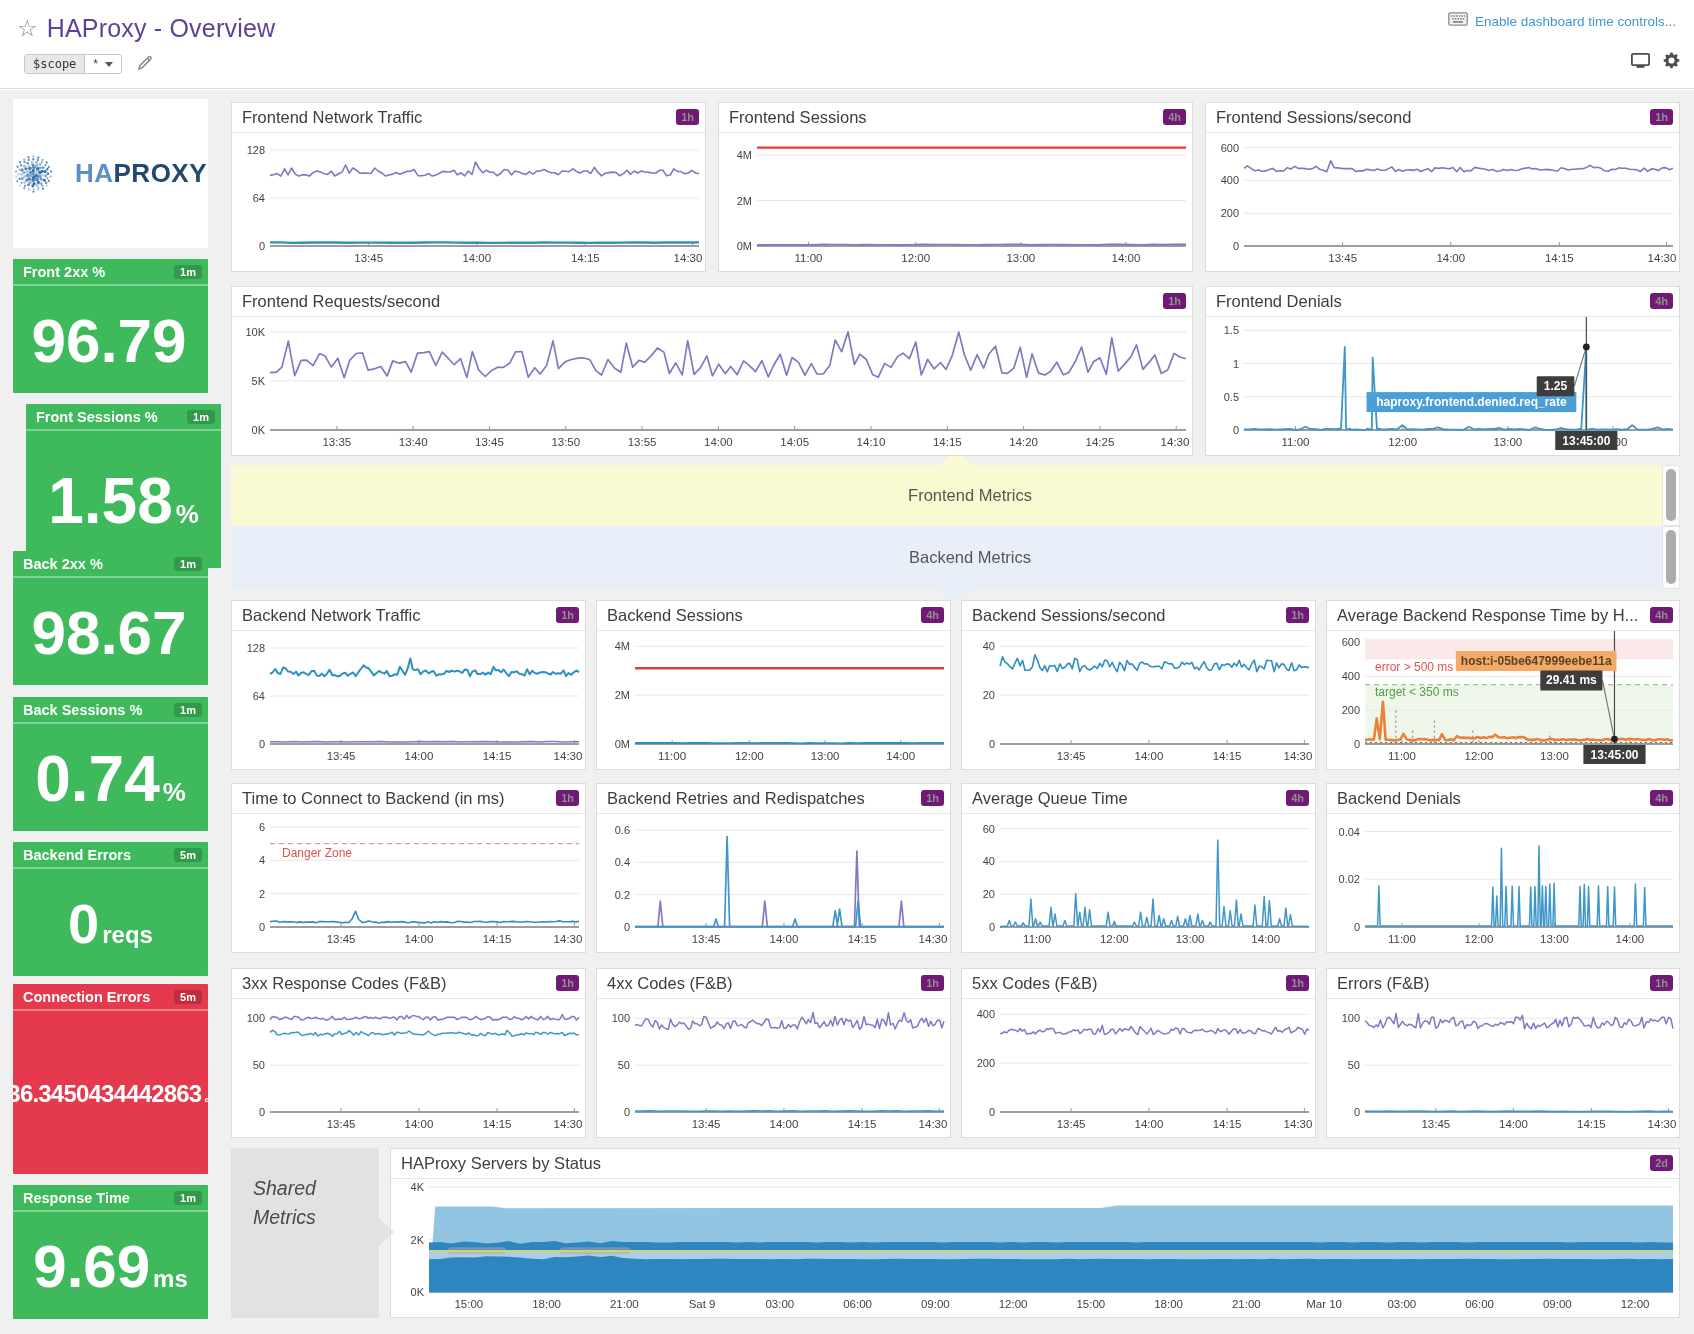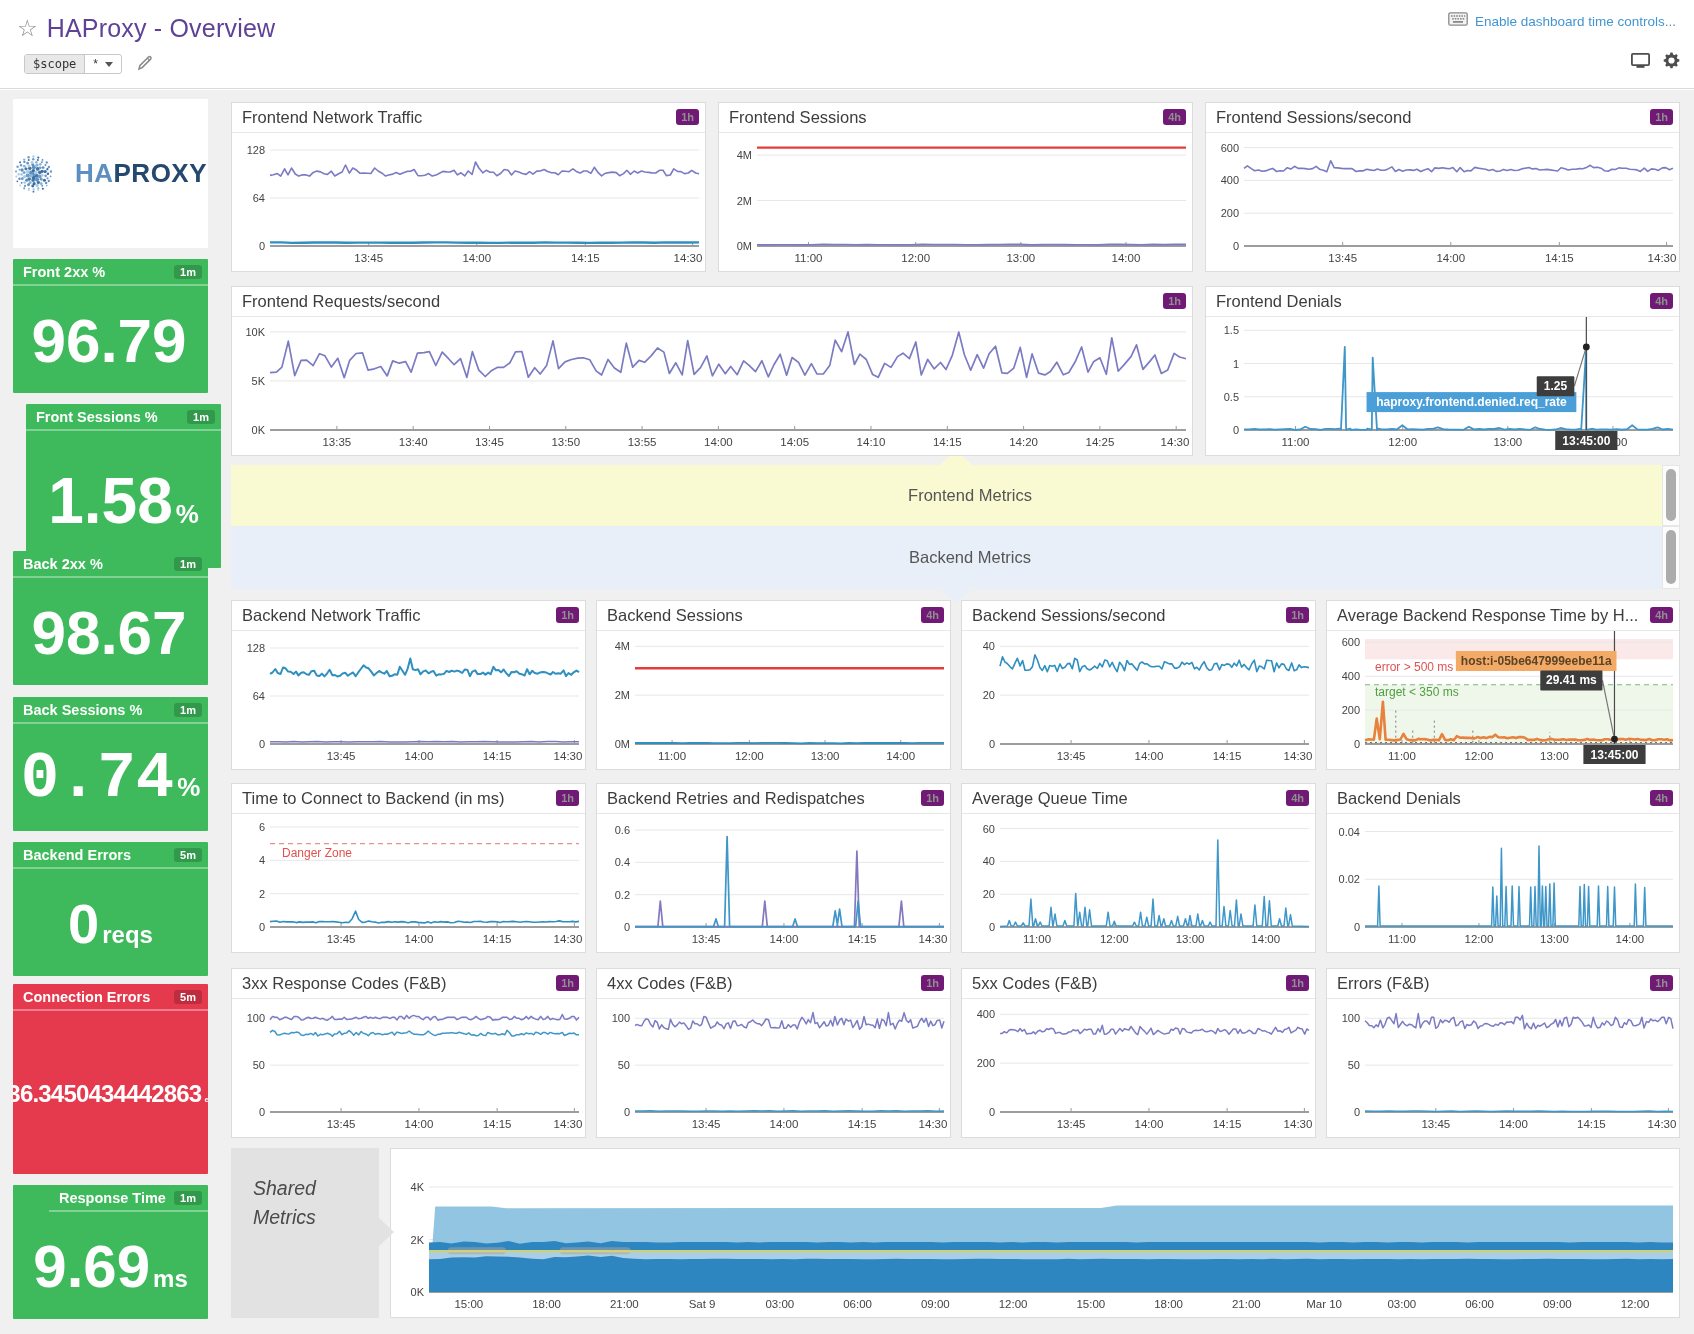--- a/index.html
+++ b/index.html
@@ -249,21 +249,21 @@
           </span>
         </div>
       </div>
       <div class="tile green" style="left: 13px; top: 607px; width: 195px; height: 134px;">
         <div class="t-head">
           <span class="t-title">Back Sessions %</span>
           <span class="t-badge">1m</span>
         </div>
         <div class="t-value-wrap">
           <span class="t-line">
-            <span class="t-value" style="font-size: 64px; font-family: Liberation Mono, monospace;">0.74</span>
+            <span class="t-value" style="font-size: 64px;">0.74</span>
             <span class="t-suffix" style="font-size: 26px;">%</span>
           </span>
         </div>
       </div>
       <div class="tile green" style="left: 13px; top: 752px; width: 195px; height: 134px;">
         <div class="t-head">
           <span class="t-title">Backend Errors</span>
           <span class="t-badge">5m</span>
         </div>
         <div class="t-value-wrap">
@@ -278,21 +278,21 @@
           <span class="t-title">Connection Errors</span>
           <span class="t-badge">5m</span>
         </div>
         <div class="t-value-wrap">
           <span class="t-line">
             <span class="t-value" style="font-size: 24px; letter-spacing: -0.8px;">336.3450434442863</span>
             <span class="t-suffix" style="font-size: 8px;">errs/s</span>
           </span>
         </div>
       </div>
-      <div class="tile green" style="left: 13px; top: 1095px; width: 195px; height: 134px; padding-left: 36px;">
+      <div class="tile green" style="left: 13px; top: 1095px; width: 195px; height: 134px;">
         <div class="t-head">
           <span class="t-title">Response Time</span>
           <span class="t-badge">1m</span>
         </div>
         <div class="t-value-wrap">
           <span class="t-line">
             <span class="t-value" style="font-size: 60px;">9.69</span>
             <span class="t-suffix" style="font-size: 24px;">ms</span>
           </span>
         </div>
@@ -765,20 +765,24 @@
           <text x="186.456" y="129" font-size="11.5" fill="#444" text-anchor="middle">14:00</text>
           <line x1="264.38" x2="264.38" y1="109" y2="113" stroke="#999" stroke-width="1"></line>
           <text x="264.38" y="129" font-size="11.5" fill="#444" text-anchor="middle">14:15</text>
           <line x1="341.38" x2="341.38" y1="109" y2="113" stroke="#999" stroke-width="1"></line>
           <text x="335" y="129" font-size="11.5" fill="#444" text-anchor="middle">14:30</text>
           <path d="M 38.0 21.8 L 40.2 23.8 L 42.3 26.5 L 44.8 26.8 L 46.9 28.7 L 49.1 25.9 L 51.2 27.6 L 53.4 21.1 L 55.9 28.8 L 58.0 25.3 L 60.2 19.3 L 62.3 18.3 L 64.5 21.1 L 67.0 24.7 L 69.1 14.6 L 71.3 28.5 L 73.4 25.5 L 75.6 22.3 L 77.7 25.4 L 80.2 26.8 L 82.4 25.2 L 84.5 25.7 L 86.7 27.5 L 88.8 28.8 L 91.3 14.6 L 93.4 29.0 L 95.6 24.3 L 97.8 21.9 L 99.9 22.0 L 102.4 25.3 L 104.5 18.3 L 106.7 18.3 L 108.8 29.3 L 111.0 27.5 L 113.5 20.8 L 115.6 23.8 L 117.8 21.2 L 119.9 21.7 L 122.1 23.3 L 124.5 19.7 L 126.7 18.3 L 128.9 26.8 L 131.0 26.1 L 133.2 22.9 L 135.6 21.9 L 137.8 29.6 L 139.9 25.5 L 142.1 26.5 L 144.3 25.8 L 146.7 22.0 L 148.9 23.8 L 151.0 29.5 L 153.2 27.0 L 155.3 26.7 L 157.5 24.8 L 160.0 24.6 L 162.1 25.7 L 164.3 26.8 L 166.4 27.3 L 168.6 25.2 L 171.1 26.4 L 173.2 23.7 L 175.4 24.1 L 177.5 25.7 L 179.7 23.1 L 182.1 23.3 L 184.3 22.6 L 186.5 24.7 L 188.6 18.3 L 190.8 18.3 L 193.2 21.0 L 195.4 16.4 L 197.5 29.8 L 199.7 24.2 L 201.9 27.9 L 204.3 29.8 L 206.5 24.1 L 208.6 29.6 L 210.8 26.3 L 212.9 27.2 L 215.4 25.6 L 217.6 24.0 L 219.7 28.7 L 221.9 27.5 L 224.0 25.3 L 226.5 24.0 L 228.7 20.5 L 230.8 27.9 L 233.0 21.3 L 235.1 26.9 L 237.3 19.3 L 239.7 18.3 L 241.9 27.7 L 244.1 25.3 L 246.2 18.3 L 248.4 19.3 L 250.8 18.3 L 253.0 20.5 L 255.1 23.1 L 257.3 26.9 L 259.5 26.7 L 261.9 26.0 L 264.1 28.4 L 266.2 18.3 L 268.4 25.3 L 270.5 28.9 L 273.0 28.3 L 275.2 23.8 L 277.3 26.0 L 279.5 22.0 L 281.6 23.4 L 284.1 26.6 L 286.2 25.3 L 288.4 18.3 L 290.6 20.9 L 292.7 27.7 L 295.2 28.6 L 297.3 23.7 L 299.5 25.5 L 301.6 20.5 L 303.8 21.7 L 306.3 26.6 L 308.4 26.7 L 310.6 26.0 L 312.7 24.9 L 314.9 18.3 L 317.0 29.1 L 319.5 22.5 L 321.7 23.4 L 323.8 20.0 L 326.0 21.8 L 328.1 21.1 L 330.6 22.6 L 332.8 20.7 L 334.9 18.3 L 337.1 18.3 L 339.2 24.8 L 341.7 18.3 L 343.8 19.6 L 346.0 29.7" fill="none" stroke="#7b7bc4" stroke-width="1.5" stroke-linejoin="round"></path>
           <path d="M 38.0 112.1 L 46.0 112.2 L 53.7 112.2 L 61.7 112.1 L 69.7 112.3 L 77.4 112.2 L 85.4 112.1 L 93.1 112.1 L 101.1 112.2 L 109.1 112.4 L 116.8 112.3 L 124.9 112.1 L 132.9 112.4 L 140.6 112.3 L 148.6 112.1 L 156.6 112.3 L 164.3 112.4 L 172.3 112.3 L 180.3 112.1 L 188.0 112.3 L 196.0 112.3 L 203.7 112.2 L 211.7 112.1 L 219.7 112.3 L 227.4 112.4 L 235.4 112.2 L 243.4 112.4 L 251.1 112.4 L 259.1 112.4 L 267.2 112.2 L 274.9 112.3 L 282.9 112.2 L 290.9 112.4 L 298.6 112.4 L 306.6 112.4 L 314.3 112.2 L 322.3 112.1 L 330.3 112.4 L 338.0 112.3 L 346.0 112.4" fill="none" stroke="#3e96c9" stroke-width="1.5" stroke-linejoin="round"></path>
         </svg>
       </div>
       <div class="panel" style="left: 390px; top: 1058px; width: 1290px; height: 170px;">
+        <div class="p-head">
+          <span class="p-title">HAProxy Servers by Status</span>
+          <span class="p-badge">2d</span>
+        </div>
         <svg width="1288" height="138">
           <text x="33" y="117" font-size="11" fill="#444" text-anchor="end">0K</text>
           <line x1="38" x2="1282" y1="60.5" y2="60.5" stroke="#e7e7e7" stroke-width="1"></line>
           <text x="33" y="64.5" font-size="11" fill="#444" text-anchor="end">2K</text>
           <line x1="38" x2="1282" y1="8" y2="8" stroke="#e7e7e7" stroke-width="1"></line>
           <text x="33" y="12" font-size="11" fill="#444" text-anchor="end">4K</text>
           <line x1="38" x2="1282" y1="113" y2="113" stroke="#7d7d7d" stroke-width="1.6"></line>
           <line x1="77.80799999999999" x2="77.80799999999999" y1="109" y2="113" stroke="#999" stroke-width="1"></line>
           <text x="77.80799999999999" y="129" font-size="11.5" fill="#444" text-anchor="middle">15:00</text>
           <line x1="155.558" x2="155.558" y1="109" y2="113" stroke="#999" stroke-width="1"></line>

